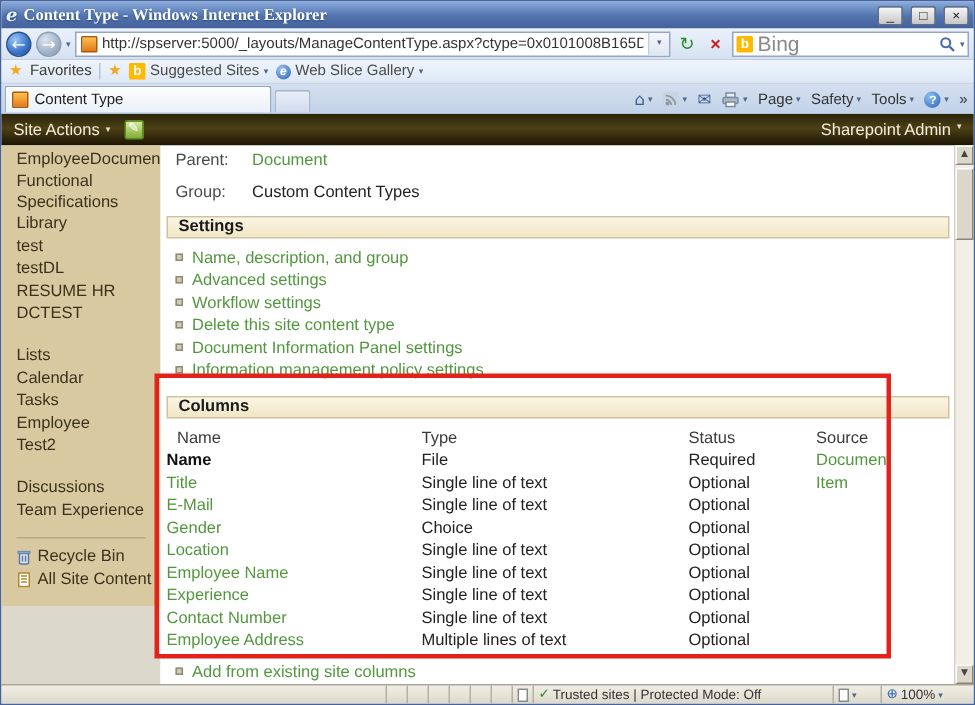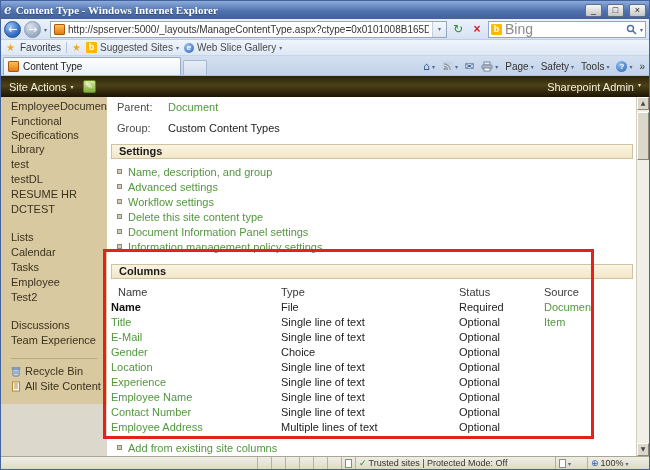--- a/index.html
+++ b/index.html
@@ -412,28 +412,28 @@
             </tr>
 
             <tr>
               <td class="c1"><span class="cname link">Location</span></td>
               <td>Single line of text</td>
               <td>Optional</td>
               <td><span class="link"></span></td>
             </tr>
 
             <tr>
+              <td class="c1"><span class="cname link">Employee Name</span></td>
+              <td>Single line of text</td>
+              <td>Optional</td>
+              <td><span class="link"></span></td>
+            </tr>
+
+            <tr>
               <td class="c1"><span class="cname link">Experience</span></td>
-              <td>Single line of text</td>
-              <td>Optional</td>
-              <td><span class="link"></span></td>
-            </tr>
-
-            <tr>
-              <td class="c1"><span class="cname link">Employee Name</span></td>
               <td>Single line of text</td>
               <td>Optional</td>
               <td><span class="link"></span></td>
             </tr>
 
             <tr>
               <td class="c1"><span class="cname link">Contact Number</span></td>
               <td>Single line of text</td>
               <td>Optional</td>
               <td><span class="link"></span></td>

